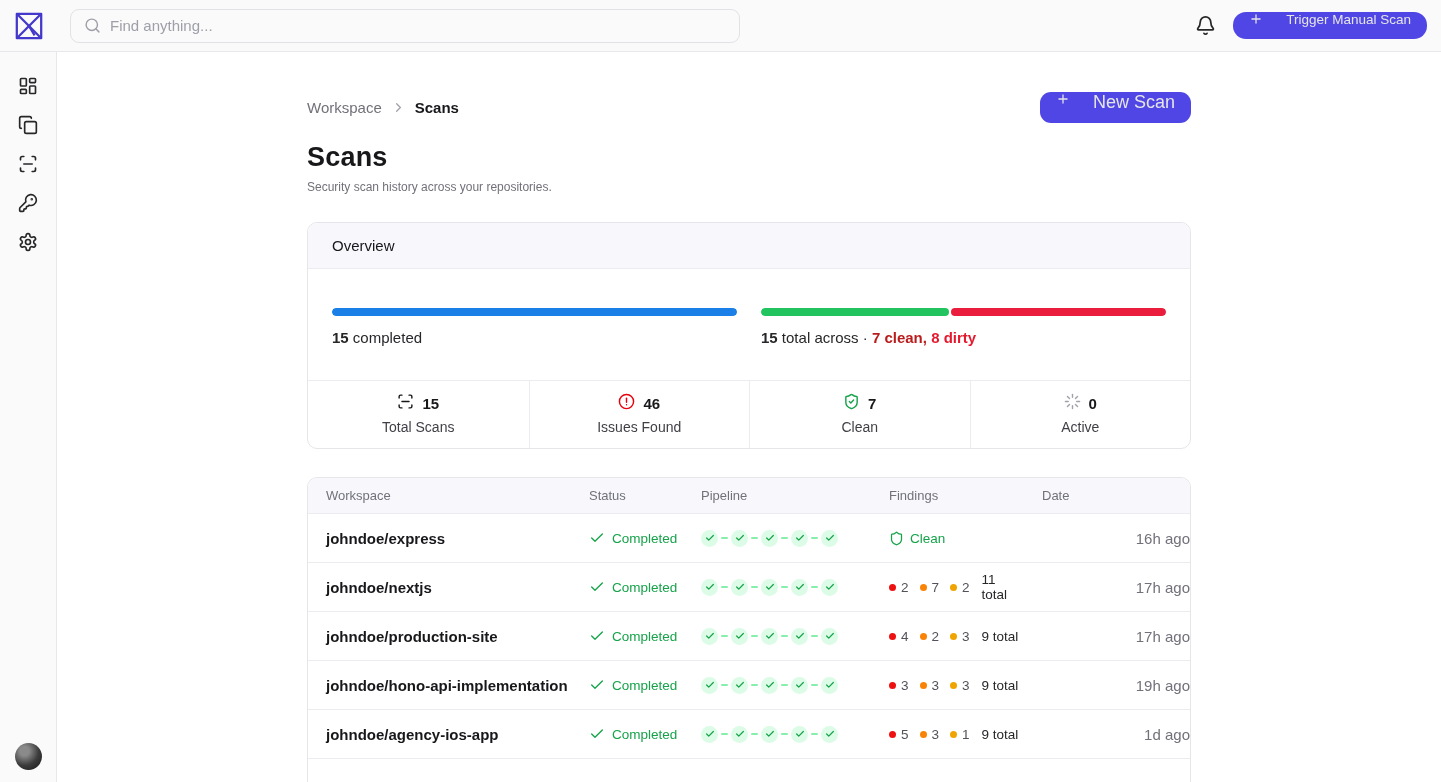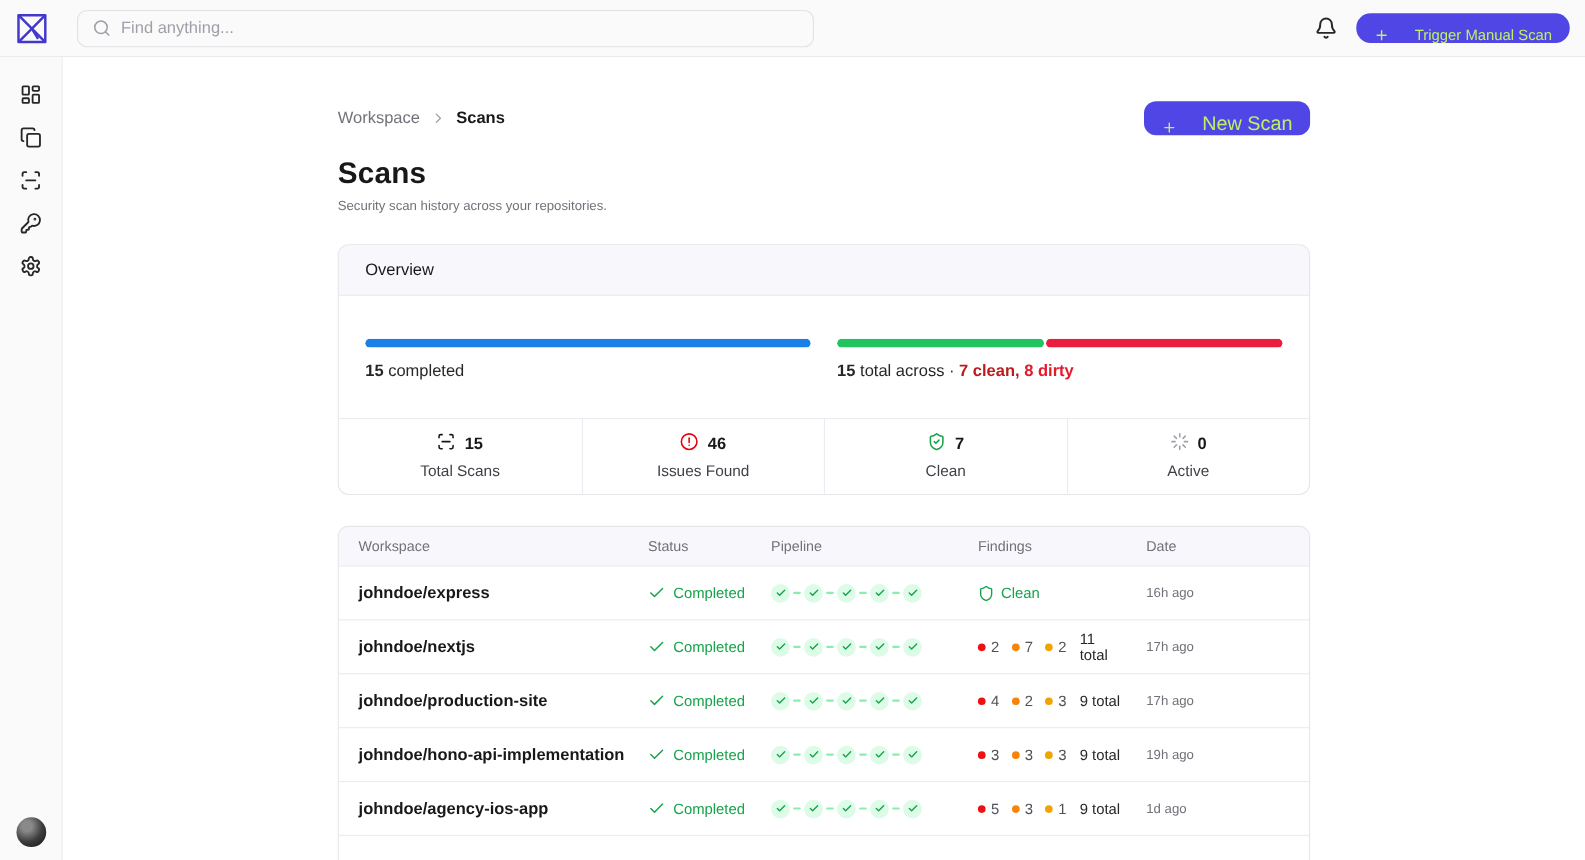--- a/index.html
+++ b/index.html
@@ -10,21 +10,21 @@
   
   .topbar { height:52px; flex-shrink:0; display:flex; align-items:center;
     background:#fafafa; border-bottom:1px solid #e8e8ec; }
   .logo-box { width:57px; display:flex; justify-content:center; align-items:center; }
   .search { margin-left:13px; width:670px; height:34px; display:flex; align-items:center;
     gap:9px; padding:0 13px; background:#fafafa; border:1px solid #e2e2e6; border-radius:9px; }
   .search svg { color:#9f9fa9; }
   .search span { font-size:15px; color:#9f9fa9; }
   .topbar-right { margin-left:auto; display:flex; align-items:center; gap:17px; padding-right:14px; }
   .bell { color:#27272a; display:flex; cursor:pointer; }
-  .btn-primary { display:flex; align-items:flex-end; gap:23px; background:#4f46e5; color:#bef264;
+  .btn-primary { display:flex; align-items:flex-start; gap:23px; background:#4f46e5; color:#e5e5e5;
     border:none; border-radius:13px; height:27px; padding:0 16px; font-size:13.5px;
     font-family:inherit; cursor:pointer; }
   .btn-primary.lg { height:31px; border-radius:11px; font-size:18px; }
 
   
   .body { display:flex; flex:1; min-height:0; }
   .sidebar { width:57px; flex-shrink:0; background:#fafafa; border-right:1px solid #e8e8ec;
     display:flex; flex-direction:column; align-items:center; padding:24px 0 12px; gap:19px; }
   .side-icon { color:#27272a; display:flex; cursor:pointer; }
   .avatar { margin-top:auto; width:27px; height:27px; border-radius:50%; cursor:pointer;
@@ -78,21 +78,21 @@
   .pipeline { display:flex; align-items:center; gap:3px; }
   .node { width:17px; height:17px; border-radius:50%; background:#dcfce7; display:flex;
     align-items:center; justify-content:center; color:#16a34a; flex-shrink:0; }
   .dash { width:7px; height:2px; border-radius:1px; background:#86efac; }
   .clean-badge { display:flex; align-items:center; gap:6px; color:#16a34a; font-size:13.5px; font-weight:500; }
   .findings { display:flex; align-items:center; gap:11px; font-size:13.5px; color:#52525b; }
   .sev { display:flex; align-items:center; gap:5px; }
   .dot { width:7px; height:7px; border-radius:50%; }
   .dot.c { background:#ee1111; } .dot.h { background:#f98307; } .dot.m { background:#f0a400; }
   .ftotal { color:#27272a; margin-left:1px; }
-  .date { font-size:12px; color:#71717a; }
+  .date { font-size:15px; color:#71717a;text-align:right; }
   .trow-empty { height:40px; }
 </style>
 </head>
 <body>
 
 <div class="app">
 
   <div class="topbar">
     <div class="logo-box">
       <svg width="30" height="30" viewBox="0 0 32 32" fill="none" stroke="#4338ca" stroke-width="2.4" stroke-linejoin="round">

